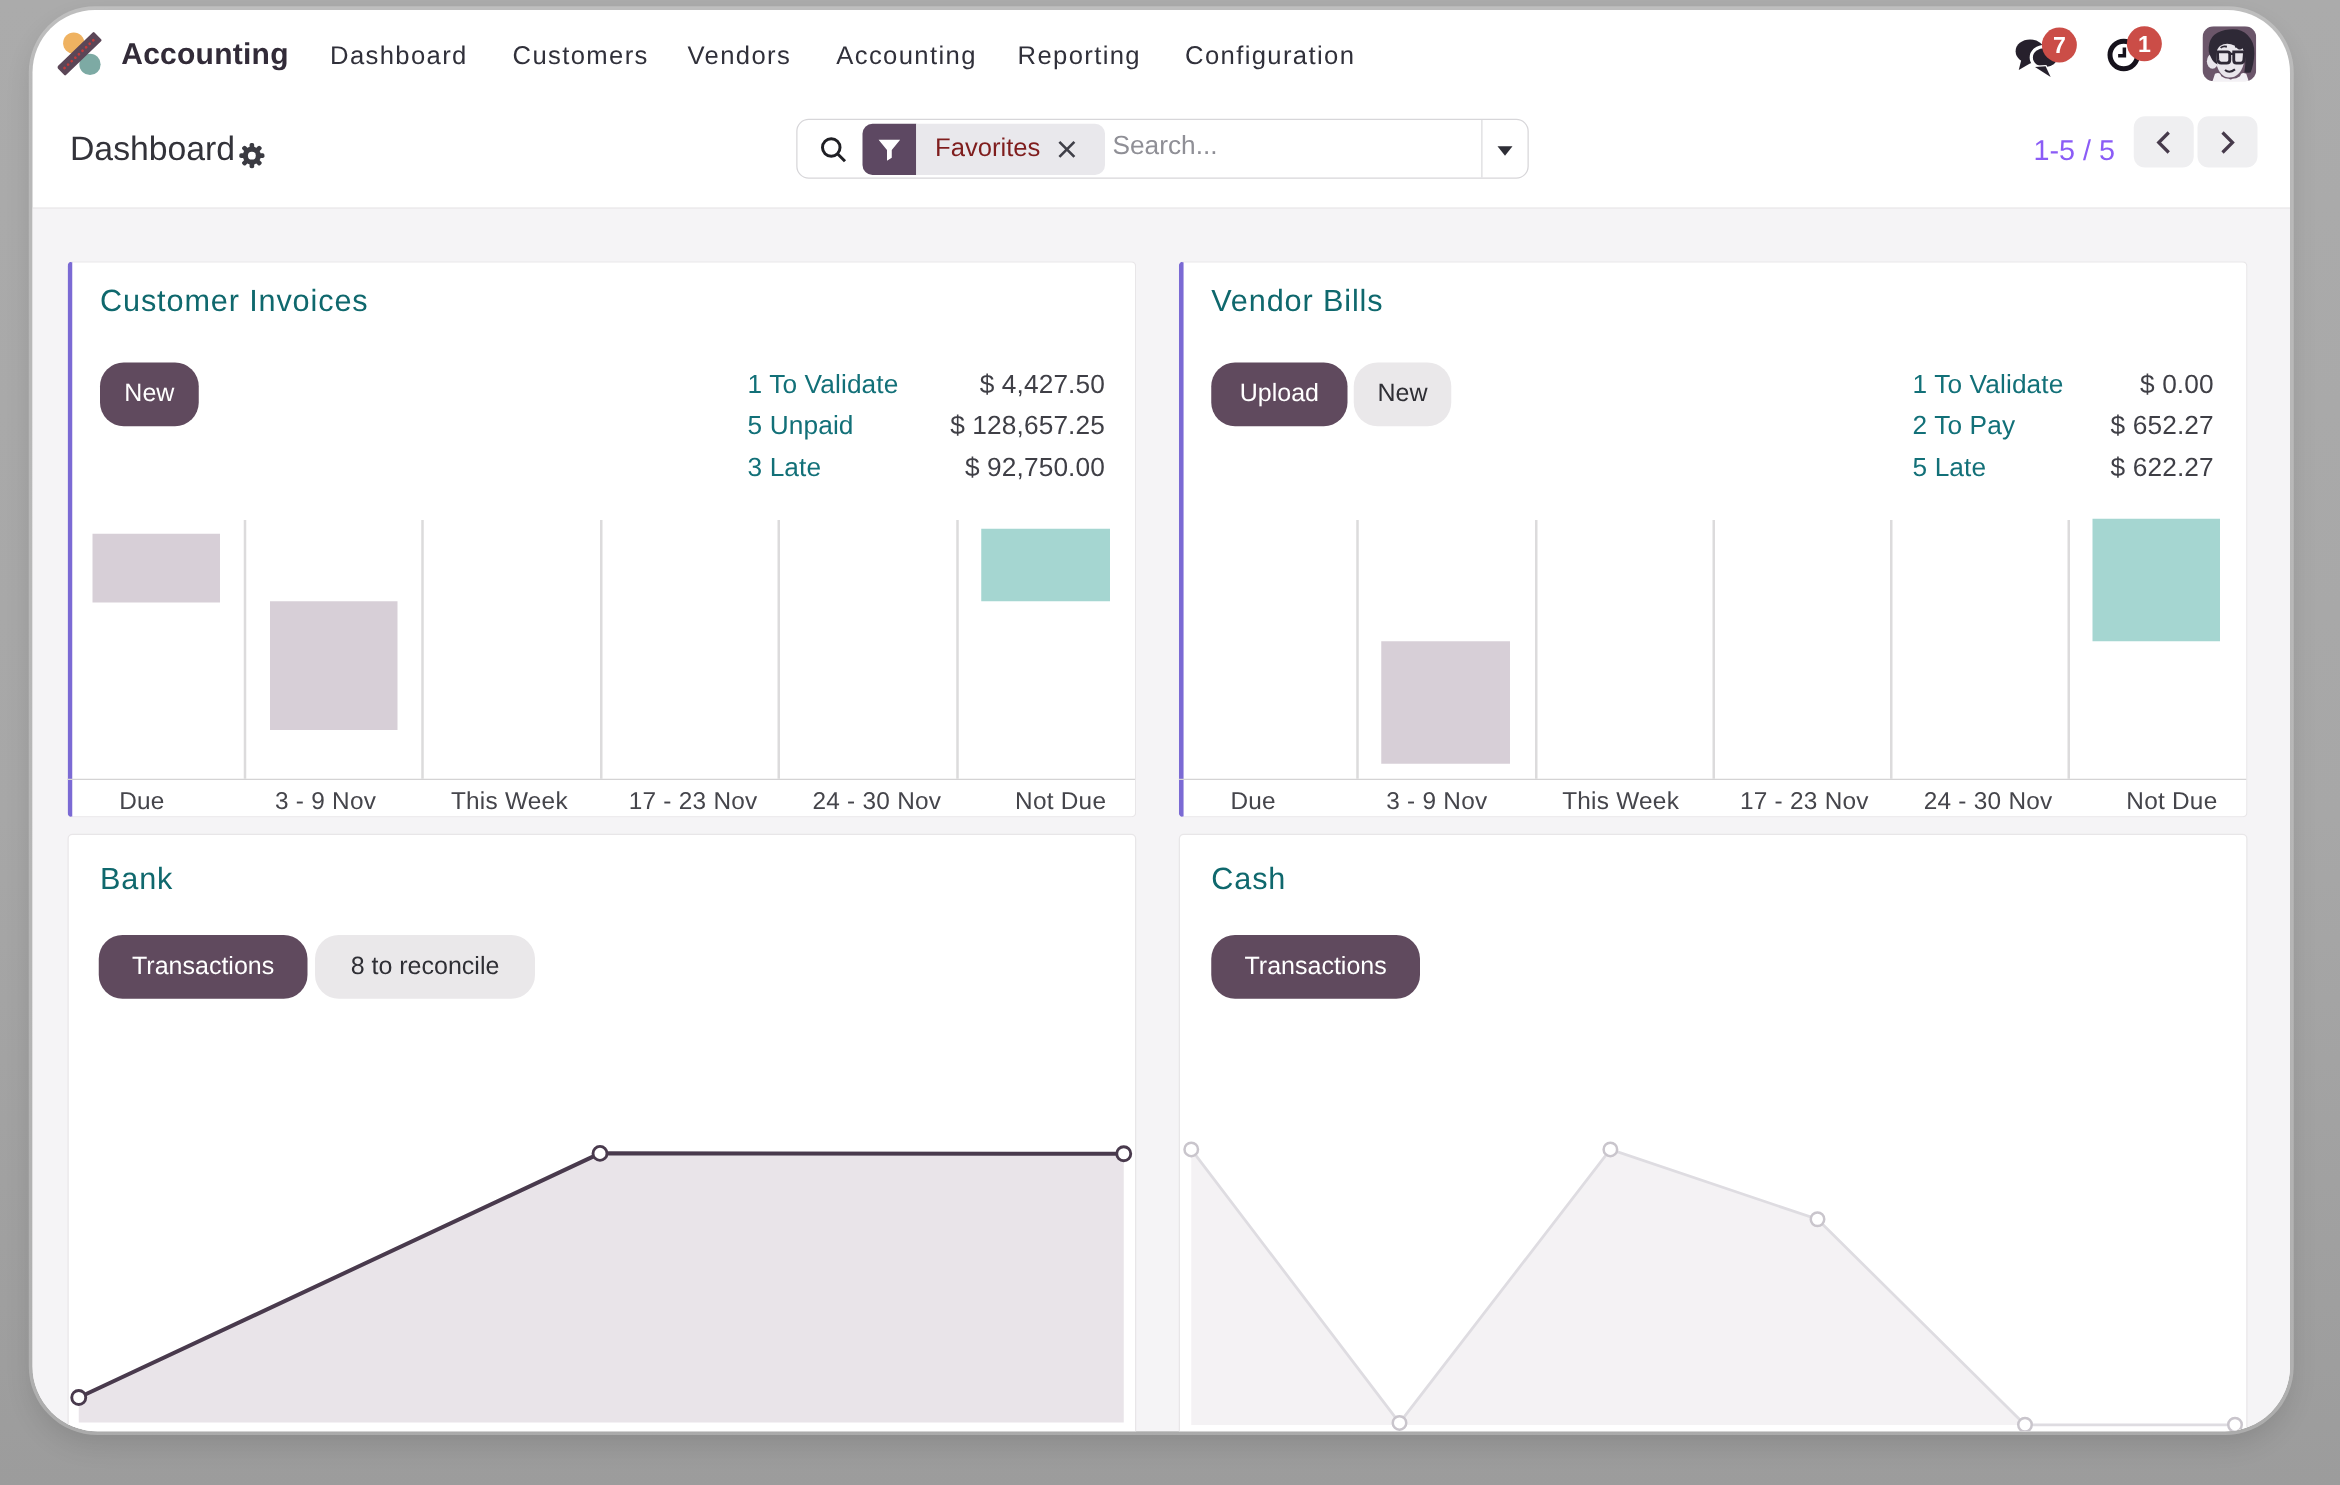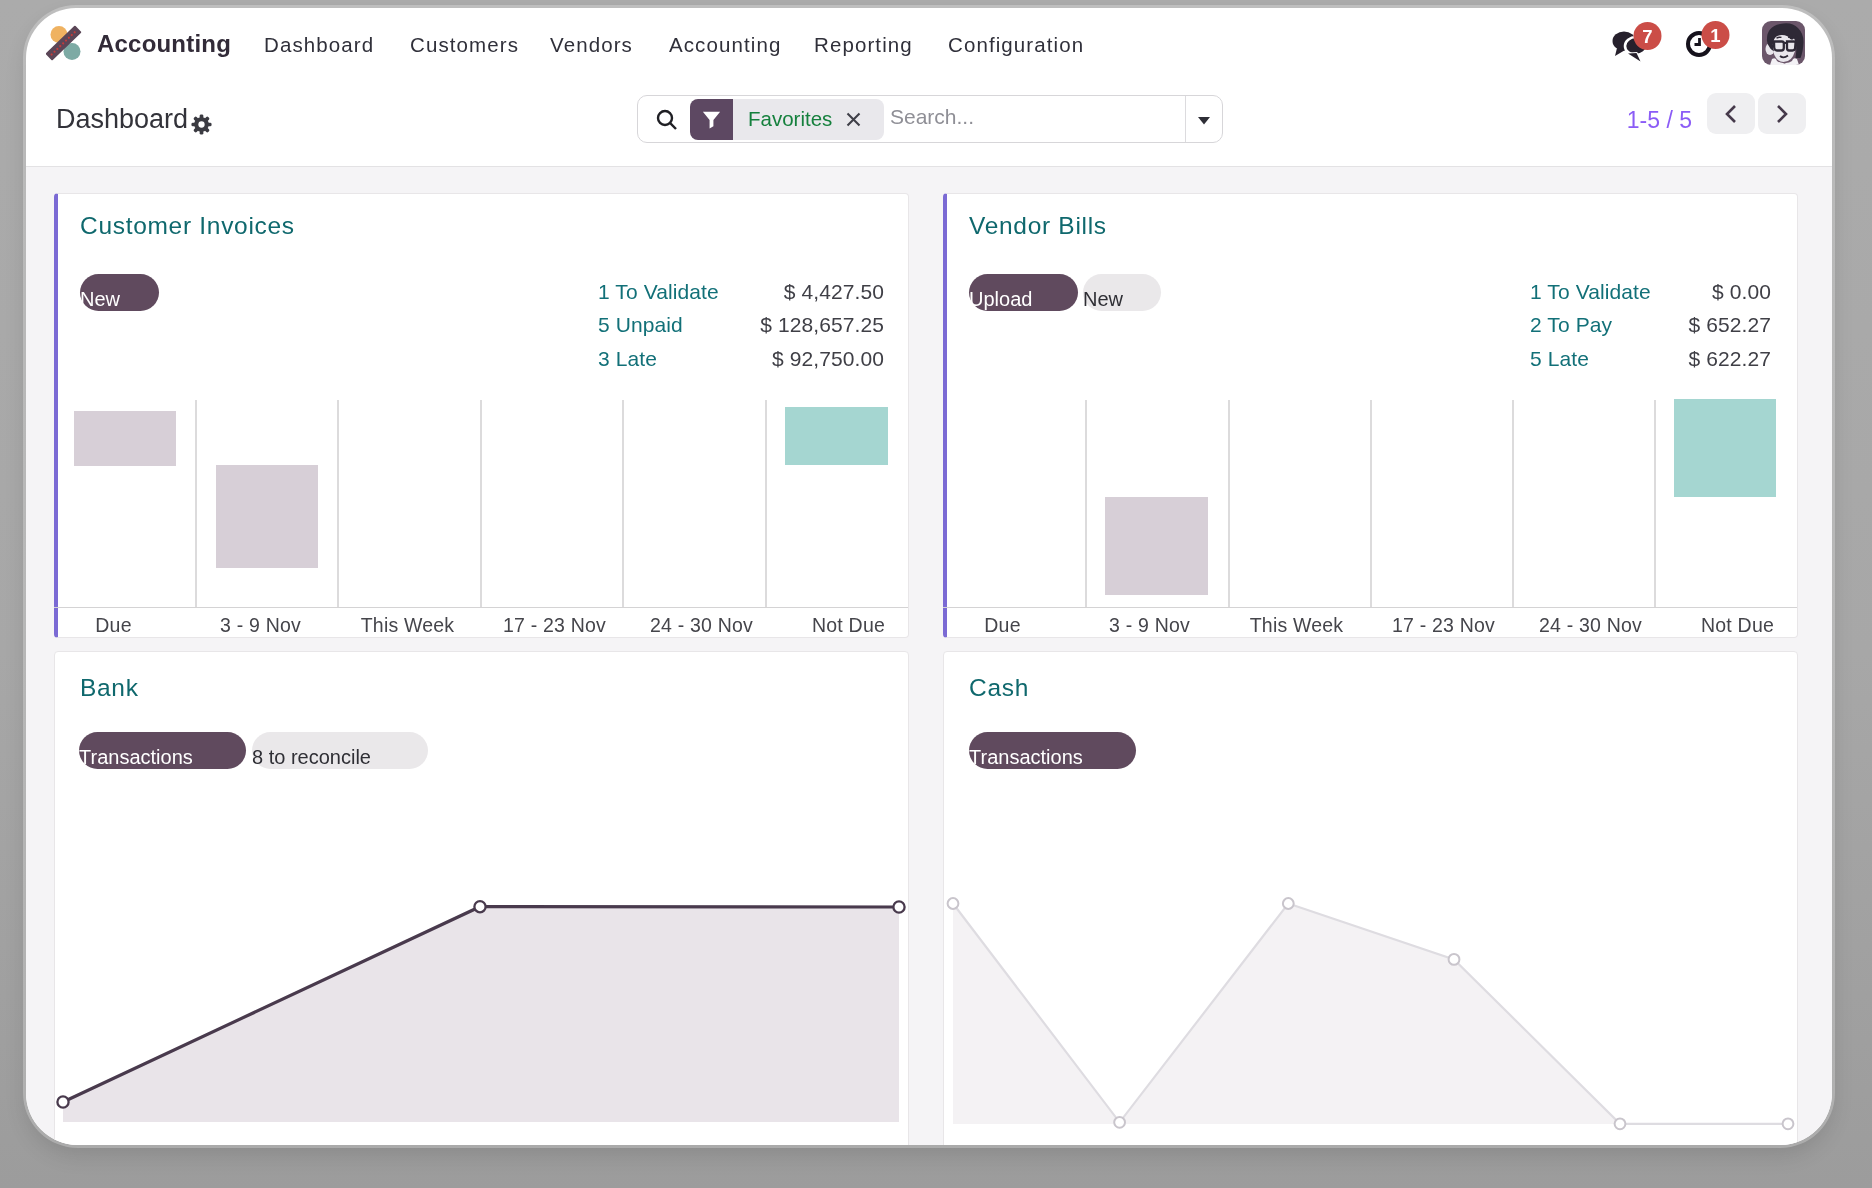--- a/index.html
+++ b/index.html
@@ -11,24 +11,24 @@
   #brand { left:71px; top:22px; font-size:24px; font-weight:700; color:#322b38; letter-spacing:0.2px; }
   .nav { top:25px; font-size:20.5px; color:#30303a; letter-spacing:1.1px; }
   
   #bread { left:30px; top:96px; font-size:27px; color:#33333a; }
   #ctlline { left:0; right:0; top:158px; height:1px; background:#e3e2e4; }
   #searchbox { left:611px; top:87px; width:586px; height:48px; background:#fff; border:1px solid #d7d6d9; border-radius:10px; }
   #pagertxt { left:1556px; top:99px; width:110px; font-size:23px; color:#8b5cf6; text-align:right; white-space:nowrap; }
   .pbtn { top:85px; width:48px; height:41px; background:#efeff1; border-radius:9px; }
   
   #content { left:0; right:0; top:159px; bottom:0; background:#f5f4f6; }
-  .card { position:absolute; width:855px; background:#fff; border:1px solid #e8e6e8; border-radius:4px; }
+  .card { position:absolute; width:855px; background:#fff; border:1px solid #e8e6e8; border-radius:4px;margin-top:16px; }
   .accent { border-left:4px solid #7b6ad4; }
   .ctitle { position:absolute; left:22px; top:18px; font-size:24.5px; color:#0f686d; font-weight:400; letter-spacing:0.7px; }
-  .btn { position:absolute; top:80px; height:37px; border-radius:19px; font-size:20px; text-align:left; }
+  .btn { position:absolute; top:80px; height:51px; border-radius:19px; font-size:20px; text-align:center; }
   .btn-dark { background:#604a5e; color:#fff; }
   .btn-light { background:#eae8ea; color:#2f2f35; }
   .stats { position:absolute; top:81px; font-size:21px; line-height:33.4px; letter-spacing:0.1px; }
   .stats .lab { float:left; clear:left; color:#127078; }
   .stats .val { float:right; clear:right; color:#3f3f46; }
   .gline { position:absolute; top:206px; width:2px; height:207px; background:#dcdbdc; }
   .axis { position:absolute; left:-4px; right:0; top:413px; height:1px; background:#d4d3d4; }
   .xlabels { position:absolute; left:-4px; right:0; top:420px; display:flex; font-size:19.5px; color:#45454b; letter-spacing:0.2px;gap:28px; }
   .xlabels div { flex:1; text-align:center; }
   .bar { position:absolute; }
@@ -121,21 +121,21 @@
       <circle cx="10" cy="10" r="7" fill="none" stroke="#1f1f24" stroke-width="2.4"></circle>
       <path d="M15.2 15.2 L21 21" stroke="#1f1f24" stroke-width="2.4"></path>
     </svg>
     <div class="abs" style="left:52px; top:3px; height:41px; display:flex;">
       <div style="width:43px; background:#5d4862; border-radius:8px 0 0 8px; position:relative;">
         <svg style="position:absolute; left:10px; top:9px;" width="23" height="23" viewBox="0 0 24 24">
           <path d="M3 4 L21 4 L14 12.5 L14 19 L10 21.5 L10 12.5 Z" fill="#fff"></path>
         </svg>
       </div>
       <div style="width:151px; background:#e9e8ec; border-radius:0 8px 8px 0; position:relative;">
-        <div style="position:absolute; left:15px; top:8px; font-size:20.5px; color:#15803d;">Favorites</div>
+        <div style="position:absolute; left:15px; top:8px; font-size:20.5px; color:#7f1d1d;">Favorites</div>
         <svg style="position:absolute; left:112px; top:12px;" width="17" height="17" viewBox="0 0 17 17">
           <path d="M2.5 2.5 L14.5 14.5 M14.5 2.5 L2.5 14.5" stroke="#3f3f48" stroke-width="2.1"></path>
         </svg>
       </div>
     </div>
     <div class="abs" style="left:252px; top:9px; font-size:21px; color:#8f8f96;">Search...</div>
     <div class="abs" style="left:547px; top:0; bottom:0; width:1px; background:#dcdbde;"></div>
     <svg class="abs" style="left:557px; top:19px;" width="18" height="12" viewBox="0 0 18 12">
       <path d="M3 2 L15 2 L9 9.5 Z" fill="#2e2e36"></path>
     </svg>

